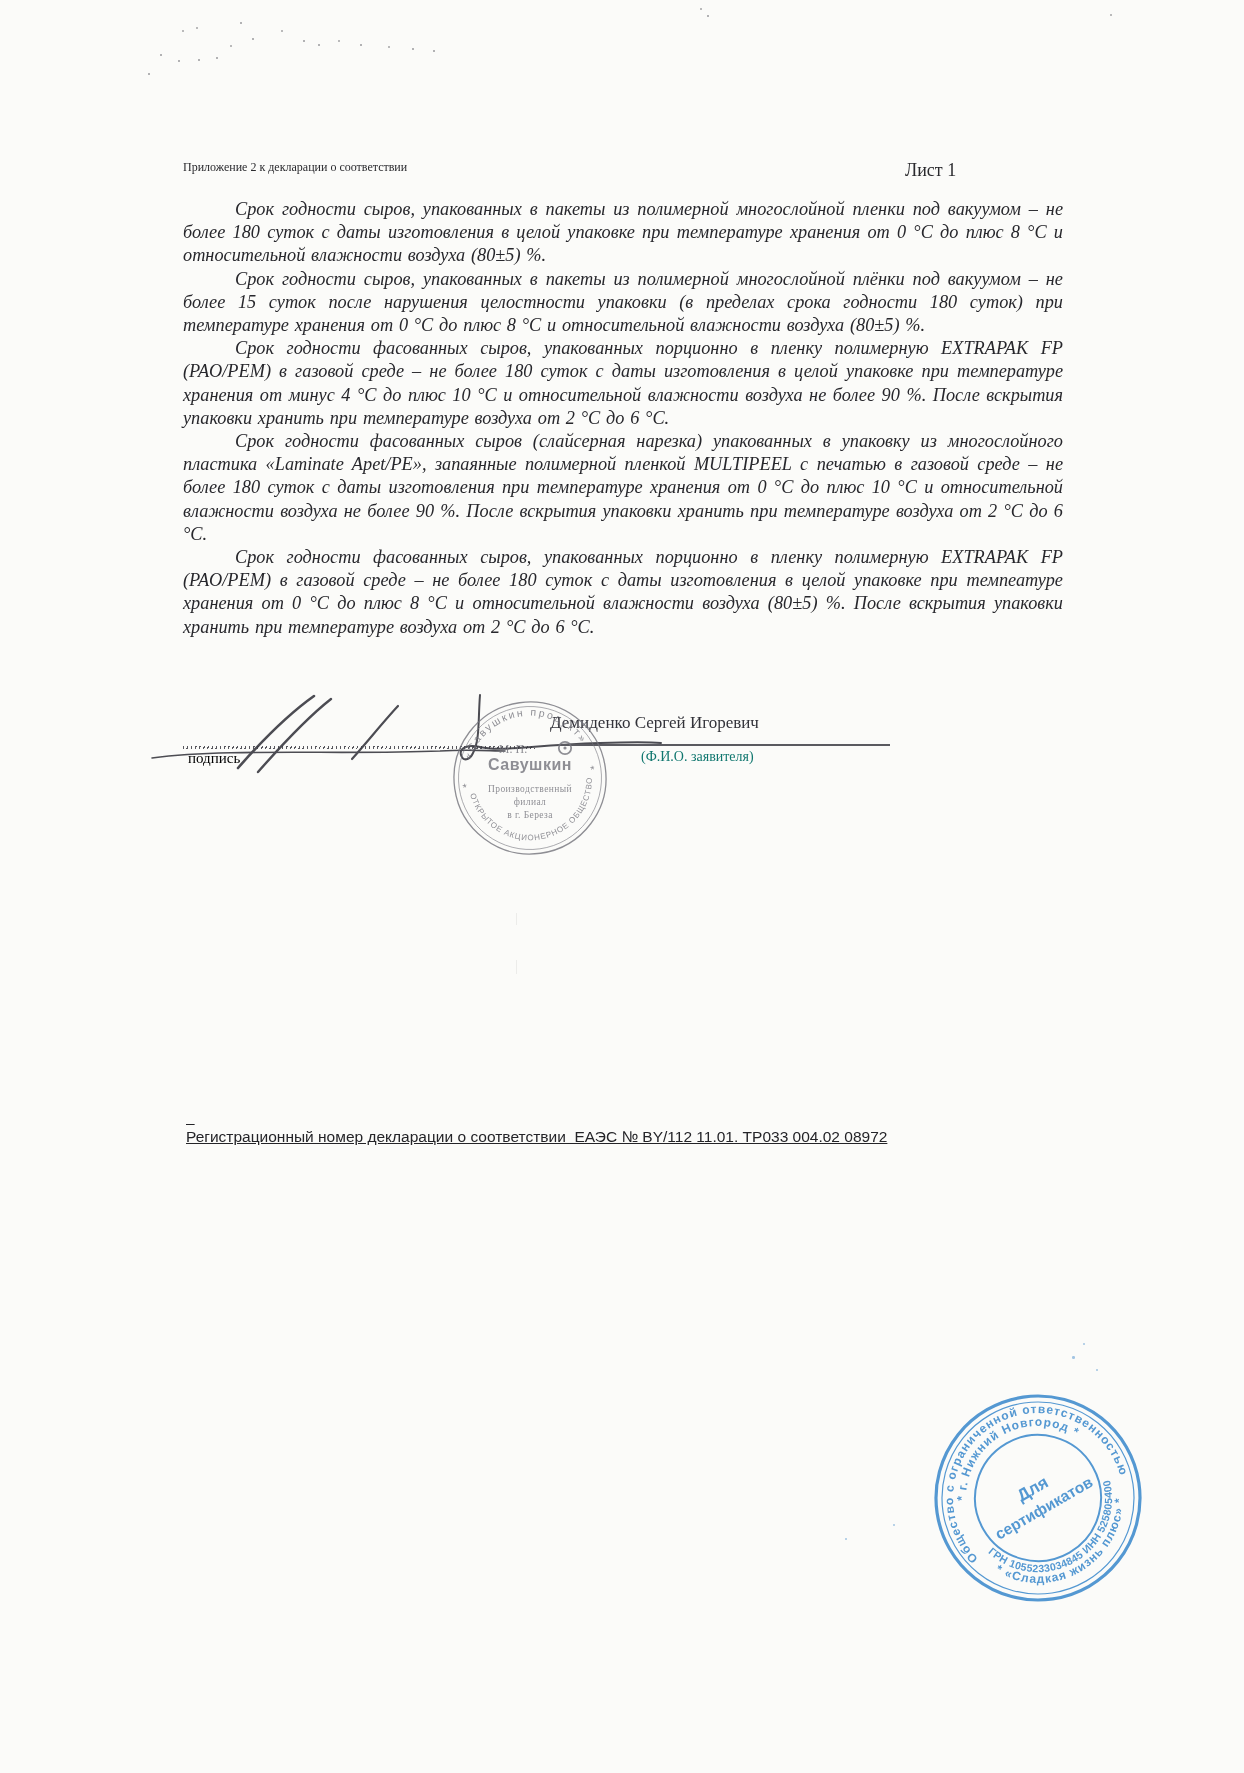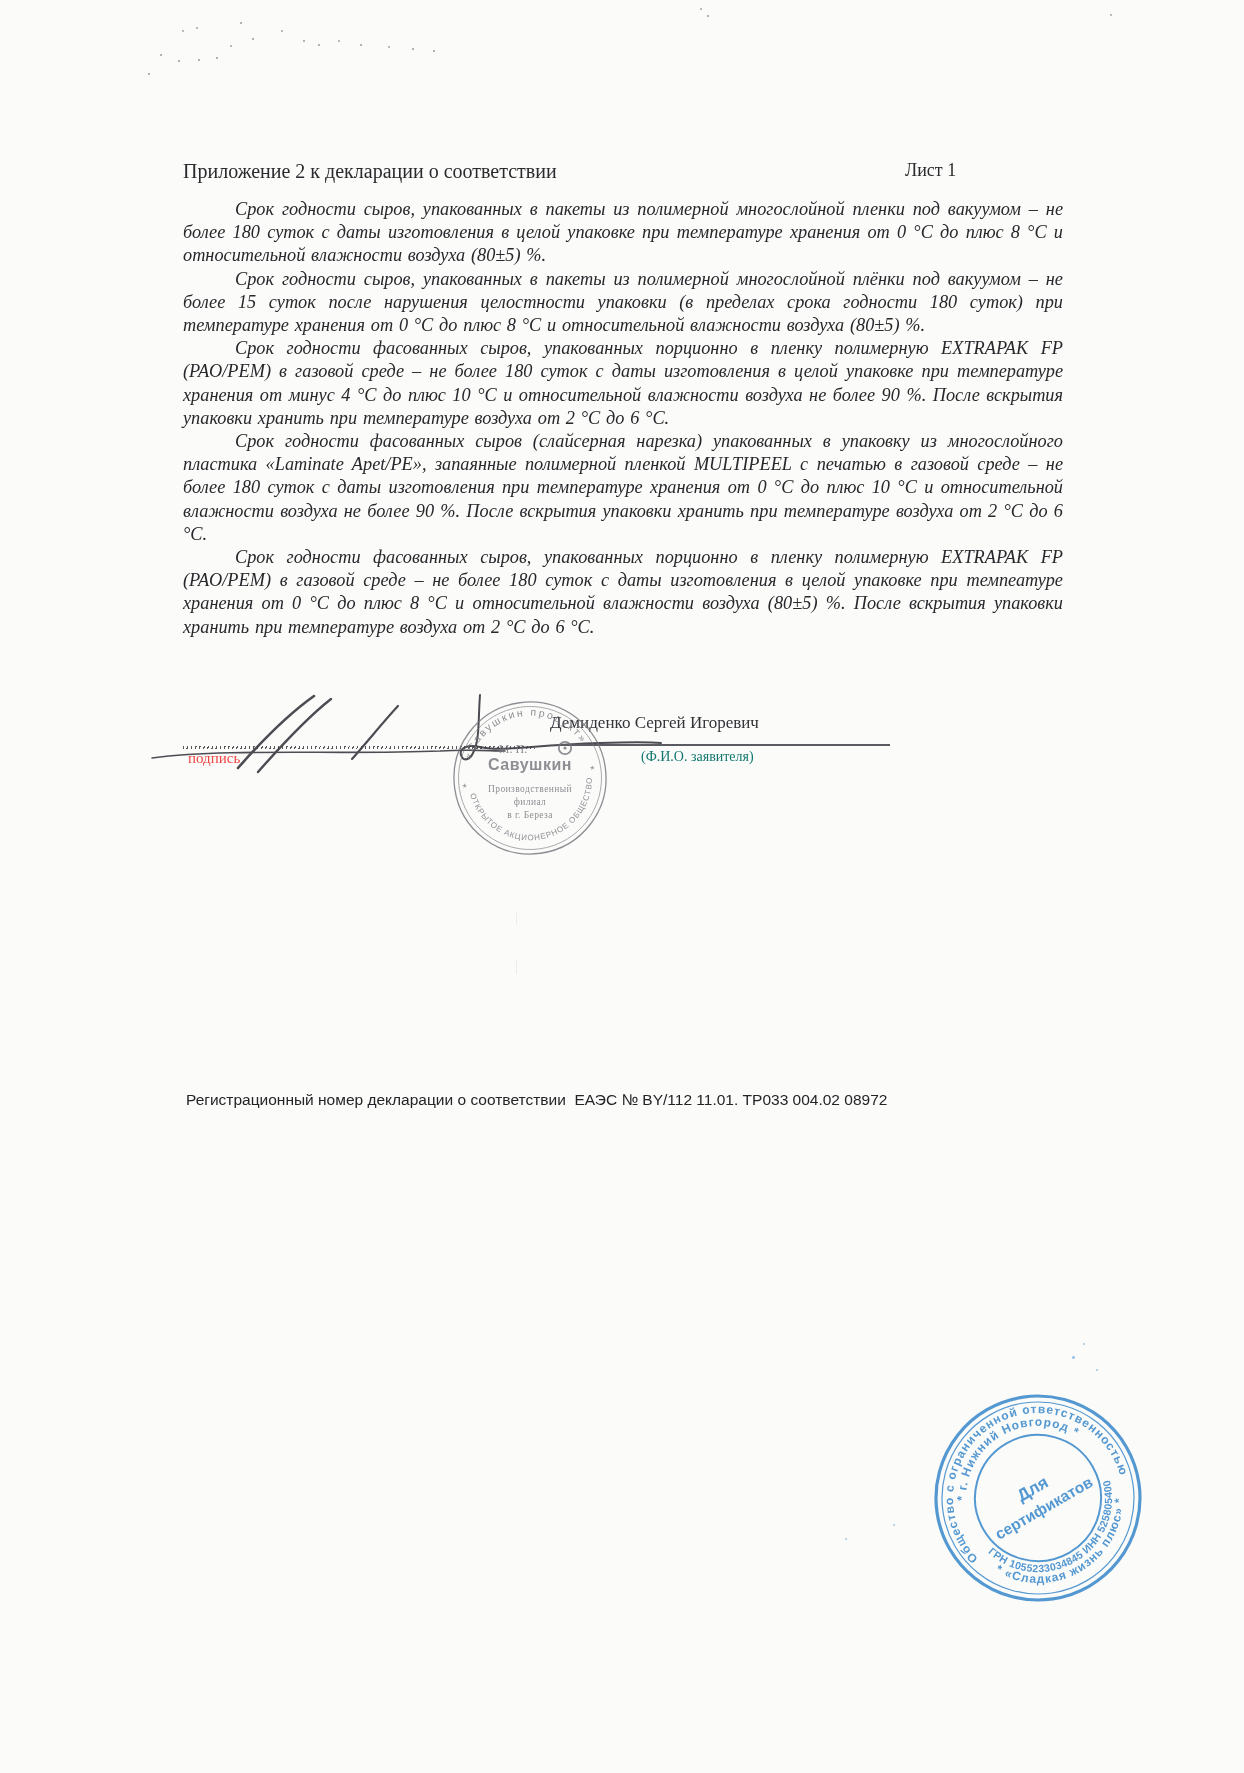--- a/index.html
+++ b/index.html
@@ -4,33 +4,33 @@
 <style>
   html,body{margin:0;padding:0;}
   body{
     width:1244px;height:1773px;position:relative;
     background:#fbfbf9;
     font-family:"Liberation Serif", serif;
     color:#2a2a2e;overflow:hidden;
   }
   .abs{position:absolute;}
   
-  .appendix{left:183px;top:160px;font-size:20px;}
+  .appendix{left:183px;top:160px;font-size:12px;}
   .sheet{left:905px;top:160px;font-size:18px;text-align:center;}
   
   .paras{left:183px;top:198px;width:880px;font-size:18.3px;line-height:23.2px;text-align:justify;word-spacing:1.2px;color:#27272c;font-style:italic;}
   .paras p{margin:0;text-indent:52px;}
   
   .sig-svg{left:140px;top:685px;opacity:.9;}
   .line-hatch{
     left:183px;top:746px;width:352px;height:3px;
     background:repeating-linear-gradient(105deg, rgba(58,58,66,.85) 0 1.2px, transparent 1.2px 4px);
   }
   .line-solid{left:558px;top:744px;width:332px;height:1.5px;background:#5a5a60;}
-  .podpis{left:188px;top:750px;font-size:15px;color:#ef4444;}
+  .podpis{left:188px;top:750px;font-size:15px;color:#000000;}
   .applicant{left:550px;top:713px;font-size:17px;color:#33333a;}
   .fio{left:641px;top:749px;font-size:14px;color:#0f766e;}
   
   .stamp-org{left:445px;top:693px;filter:blur(.35px);opacity:.8;}
   .stamp-org .ring{fill:none;stroke:var(--org-color);}
   .stamp-org text{fill:var(--org-color);font-family:"Liberation Sans",sans-serif;}
   .org-arc-top{font-size:10.5px;letter-spacing:2.2px;}
   .org-arc-bottom{font-size:8px;letter-spacing:.8px;}
   .org-star{font-size:11px;}
   .org-mp{font-size:12px;font-family:"Liberation Serif",serif !important;}
@@ -39,21 +39,21 @@
   
   .stamp-cert{left:903px;top:1363px;filter:blur(.3px);opacity:.88;}
   .stamp-cert .ring{fill:none;stroke:var(--cert-color);}
   .stamp-cert text{fill:var(--cert-color);font-family:"Liberation Sans",sans-serif;}
   .cert-outer{font-size:12px;letter-spacing:1px;font-weight:600;}
   .cert-inner-top{font-size:12px;letter-spacing:1px;font-weight:600;}
   .cert-inner-bottom{font-size:10.5px;letter-spacing:.3px;font-weight:600;}
   .cert-center1{font-size:17px;font-weight:600;text-anchor:middle;}
   .cert-center2{font-size:15.5px;font-weight:600;text-anchor:middle;}
   
-  .reg{left:186px;top:1051px;font-family:"Liberation Sans",sans-serif;font-size:15.5px;line-height:19.5px;color:#242428;white-space:pre;}
+  .reg{left:186px;top:1088px;font-family:"Liberation Sans",sans-serif;font-size:15.5px;line-height:19.5px;color:#242428;white-space:pre;text-decoration:underline;}
   
   .speck{position:absolute;border-radius:50%;}
   .artifact{position:absolute;background:rgba(0,0,0,.06);}
 </style>
 </head>
 <body style="--org-color: #73737b; --cert-color: #3e8bcd;">
 
 <span class="abs appendix">Приложение 2 к декларации о соответствии</span>
 <span class="abs sheet">Лист 1</span>
 

